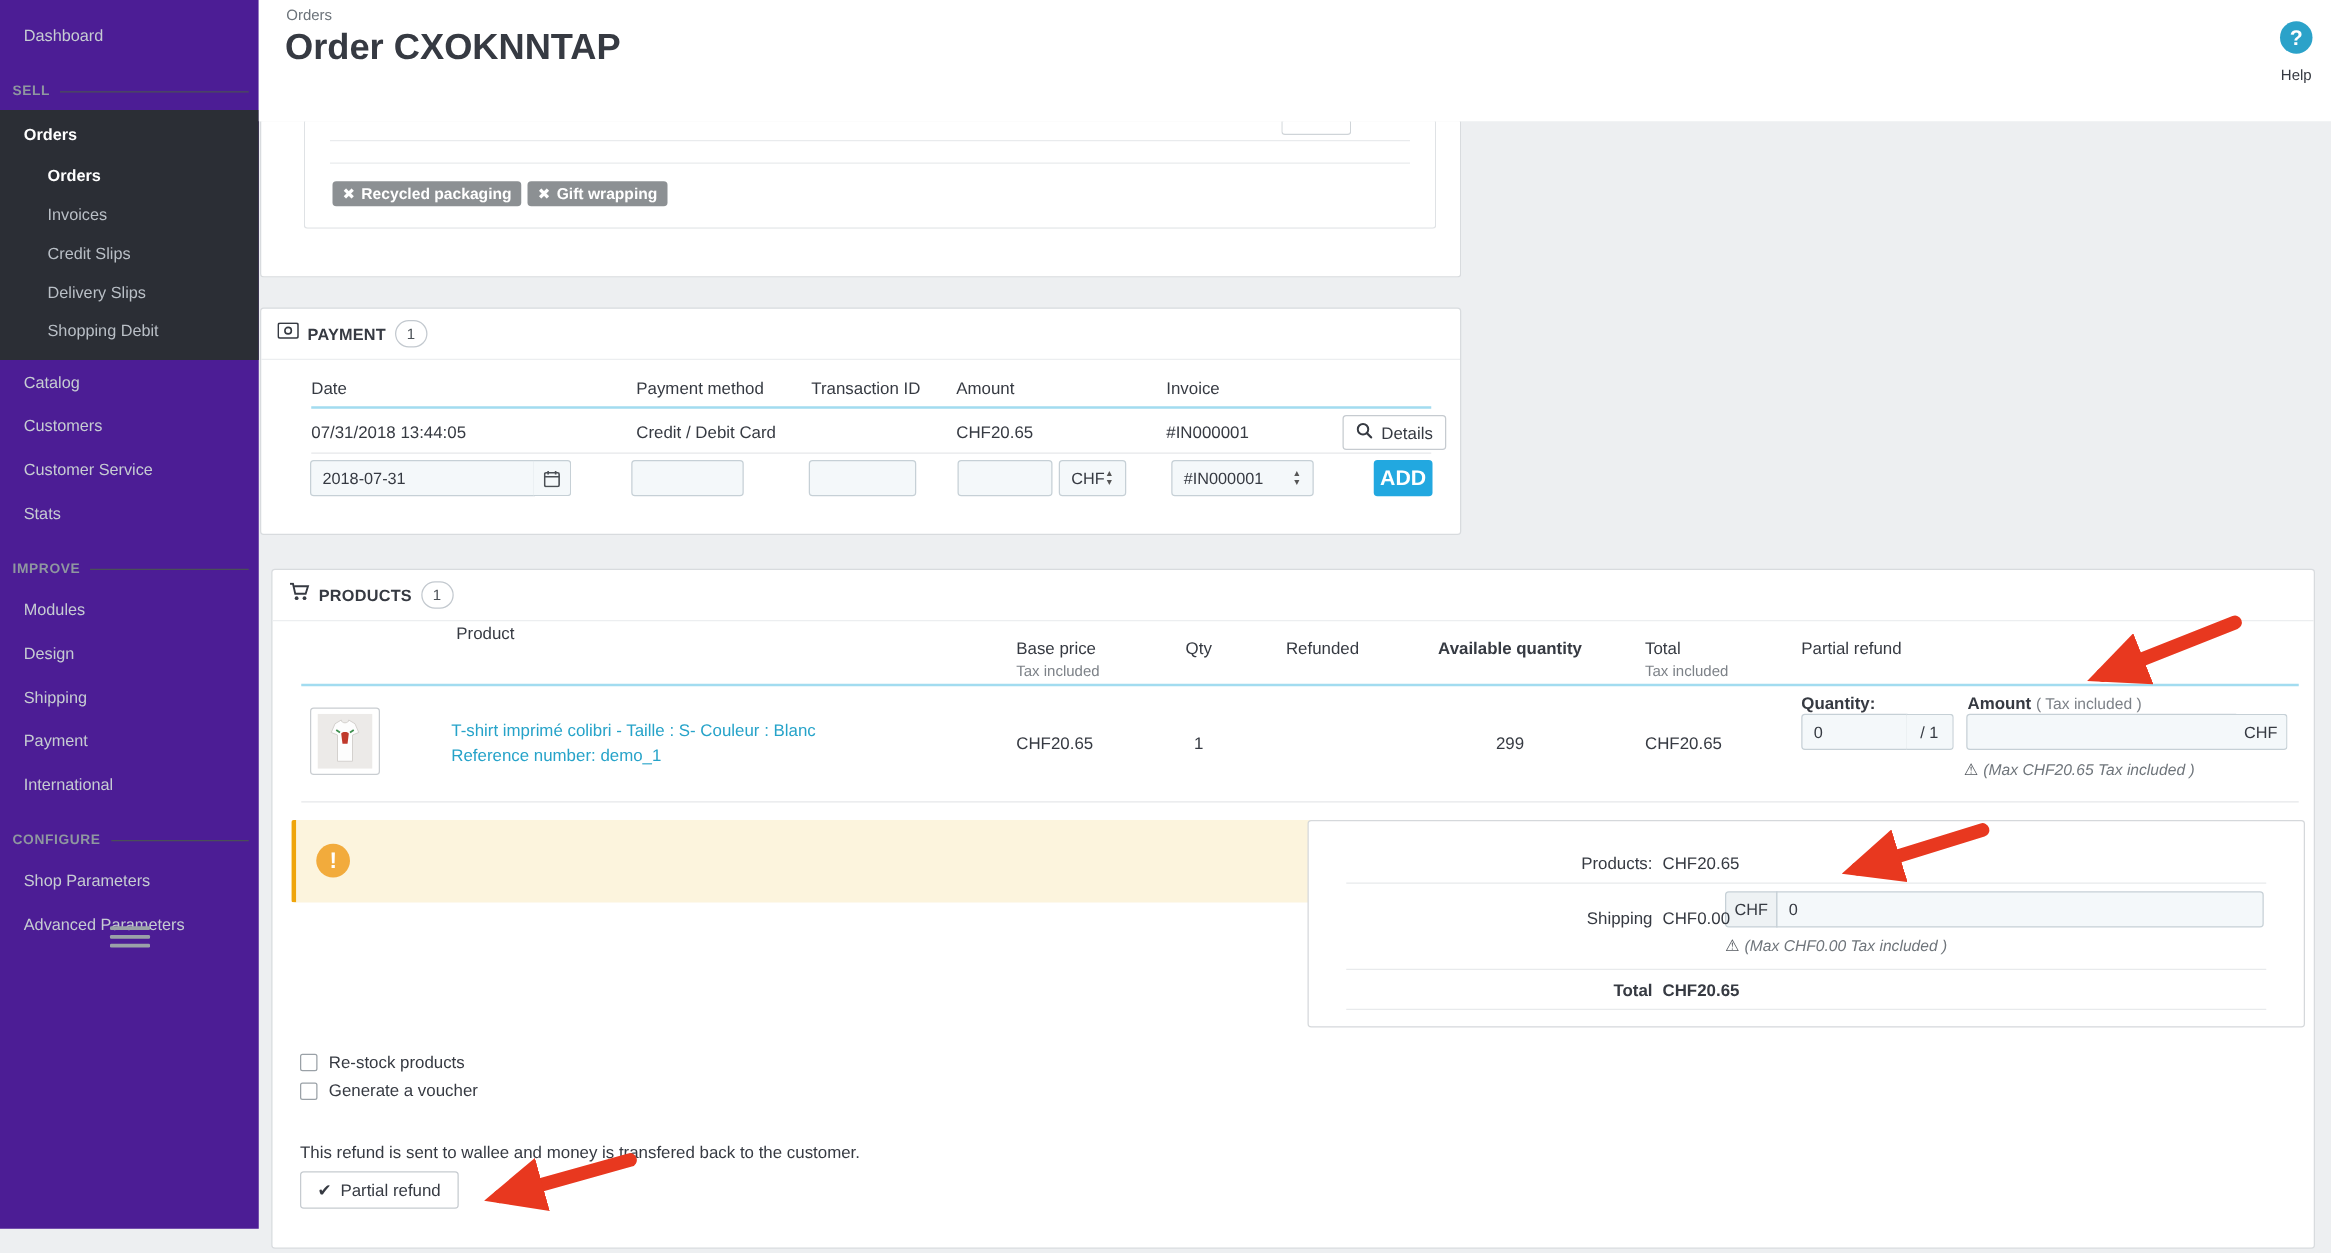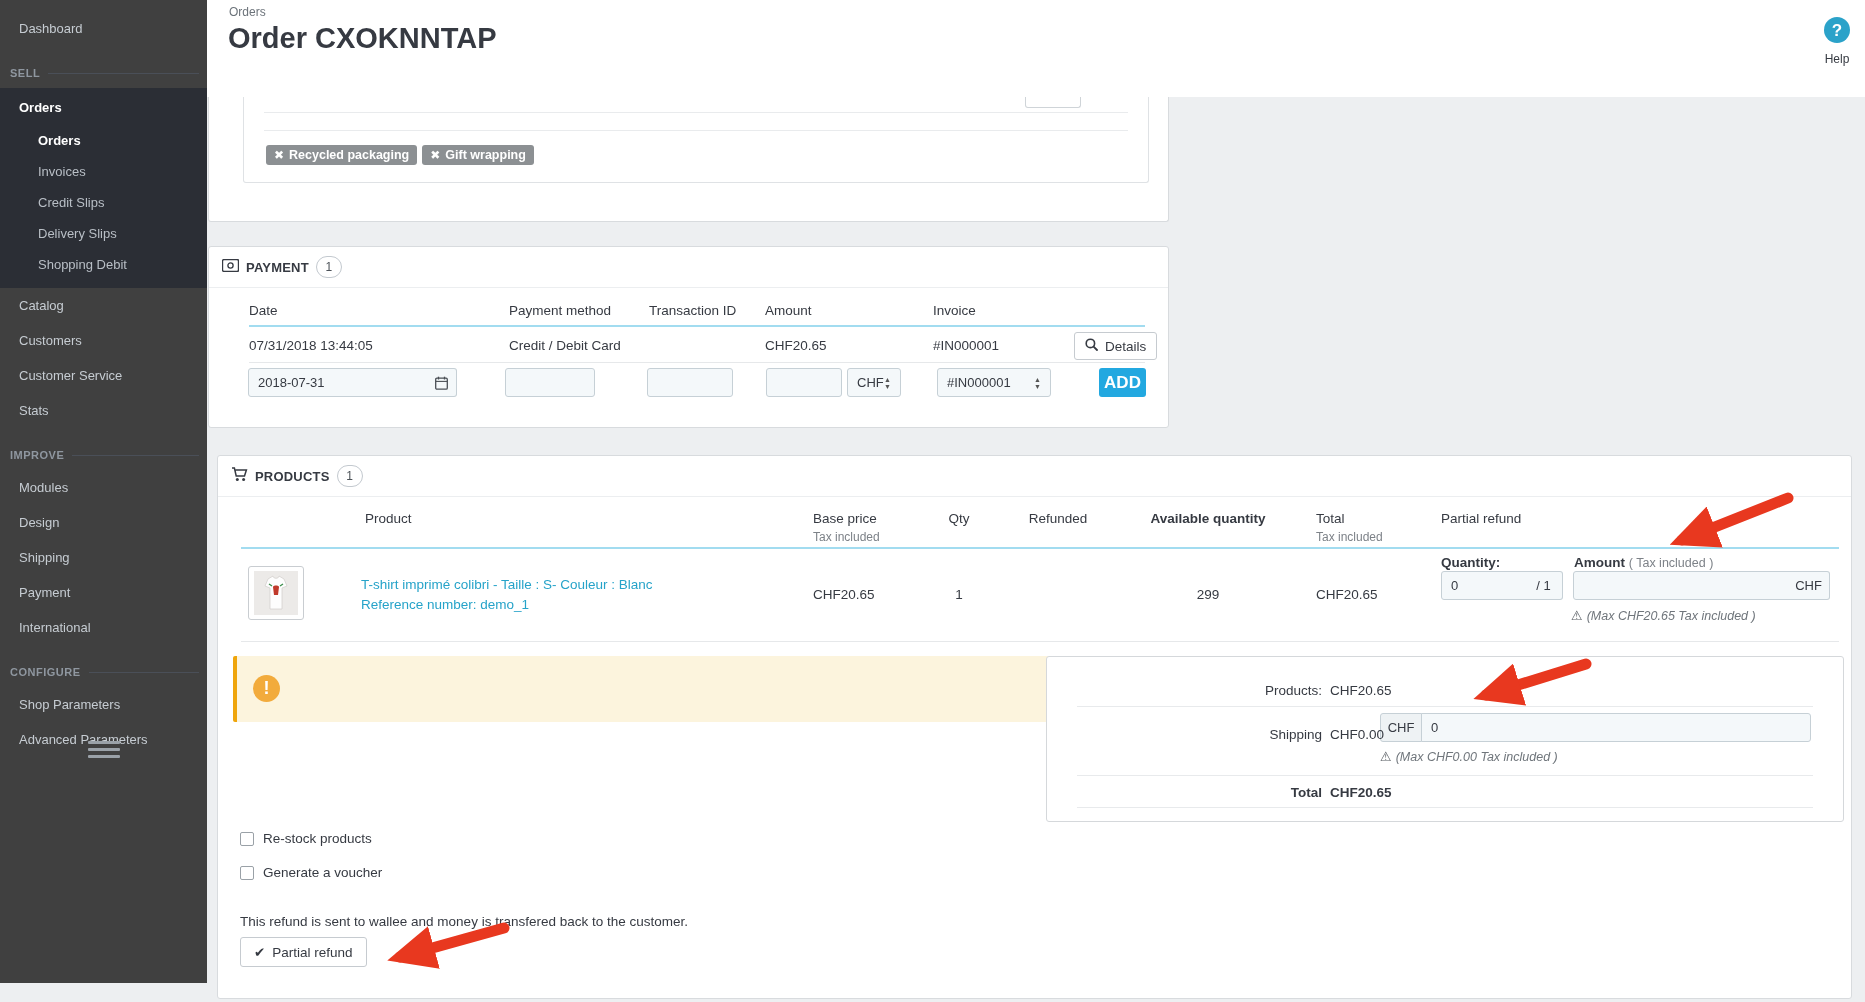--- a/index.html
+++ b/index.html
@@ -1,21 +1,21 @@
 <!DOCTYPE html>
 <html><head>
 <meta charset="utf-8">
 <style>
   * { margin:0; padding:0; box-sizing:border-box; }
   html,body { width:1865px; height:1002px; background:#edeff1; overflow:hidden;
     font-family:"Liberation Sans","DejaVu Sans",sans-serif; color:#363a42; }
   .abs { position:absolute; }
 
   
-  #sidebar { position:absolute; left:0; top:0; width:207px; height:983px; background:#404040; }
+  #sidebar { position:absolute; left:0; top:0; width:207px; height:983px; background:#4c1d95; }
   .side-item { padding:10px 0 10px 19px; font-size:13px; color:#c6ccd2; cursor:pointer; }
   .side-item.first { padding-top:21px; }
   .side-section { display:flex; align-items:center; margin-top:12px; padding:9px 8px 9px 10px; }
   .side-section span { font-size:11px; font-weight:bold; letter-spacing:.5px; color:#8f97a0; margin-right:8px; }
   .side-section .rule { flex:1; height:1px; background:#4a4f58; }
   .submenu-block { background:#2b2e35; padding:2px 0 8px 0; }
   .submenu-block .parent { font-weight:bold; color:#ffffff; }
   .sub-item { padding:8px 0 8px 38px; font-size:13px; color:#b9bfc6; cursor:pointer; }
   .sub-item.active { font-weight:bold; color:#ffffff; }
   #hamburger { position:absolute; left:88px; top:741px; width:32px; cursor:pointer; }
@@ -236,21 +236,21 @@
       <svg width="17" height="15" viewBox="0 0 17 15">
           <path d="M1 1h2.4l1.8 8h8.3l1.9-6H4.6" fill="none" stroke="#363a42" stroke-width="1.5"></path>
           <circle cx="6.3" cy="12.5" r="1.5" fill="#363a42"></circle>
           <circle cx="12.6" cy="12.5" r="1.5" fill="#363a42"></circle>
         </svg>
     </span>
     <span class="ttl">PRODUCTS</span>
     <span class="count-badge">1</span>
   </div>
 
-  <div class="th" style="left:147px; top:55px;">Product</div>
+  <div class="th" style="left:147px; top:43px;">Product</div>
   <div class="th" style="left:595px; top:55px;">Base price</div>
   <div class="subth" style="left:595px; top:74px;">Tax included</div>
   <div class="th" style="left:725px; top:55px; width:32px; text-align:center;">Qty</div>
   <div class="th" style="left:800px; top:55px; width:80px; text-align:center;">Refunded</div>
   <div class="th" style="left:928px; top:55px; width:124px; text-align:center;font-weight:bold;">Available quantity</div>
   <div class="th" style="left:1098px; top:55px;">Total</div>
   <div class="subth" style="left:1098px; top:74px;">Tax included</div>
   <div class="th" style="left:1223px; top:55px;">Partial refund</div>
   <div class="blue-rule" style="left:23px; right:12px; top:91px;"></div>
 
@@ -300,21 +300,21 @@
     <div class="abs muted-note" style="left:333px; top:92px;">
       <span class="warn-tri">⚠</span><span>(Max CHF0.00 Tax included )</span>
     </div>
     <div class="sum-rule" style="top:118px;"></div>
 
     <div class="sum-label" style="left:95px; top:128px; font-weight:bold;">Total</div>
     <div class="sum-val" style="top:128px; font-weight:bold;">CHF20.65</div>
     <div class="sum-rule" style="top:150px;"></div>
   </div>
 
-  <div class="checkrow" style="left:22px; top:375px;">
+  <div class="checkrow" style="left:22px; top:386px;">
     <span class="cb"></span>
     <span>Re-stock products</span>
   </div>
   <div class="checkrow" style="left:22px; top:409px;">
     <span class="cb"></span>
     <span>Generate a voucher</span>
   </div>
 
   <div class="td" style="left:22px; top:458px;">This refund is sent to wallee and money is transfered back to the customer.</div>
 

